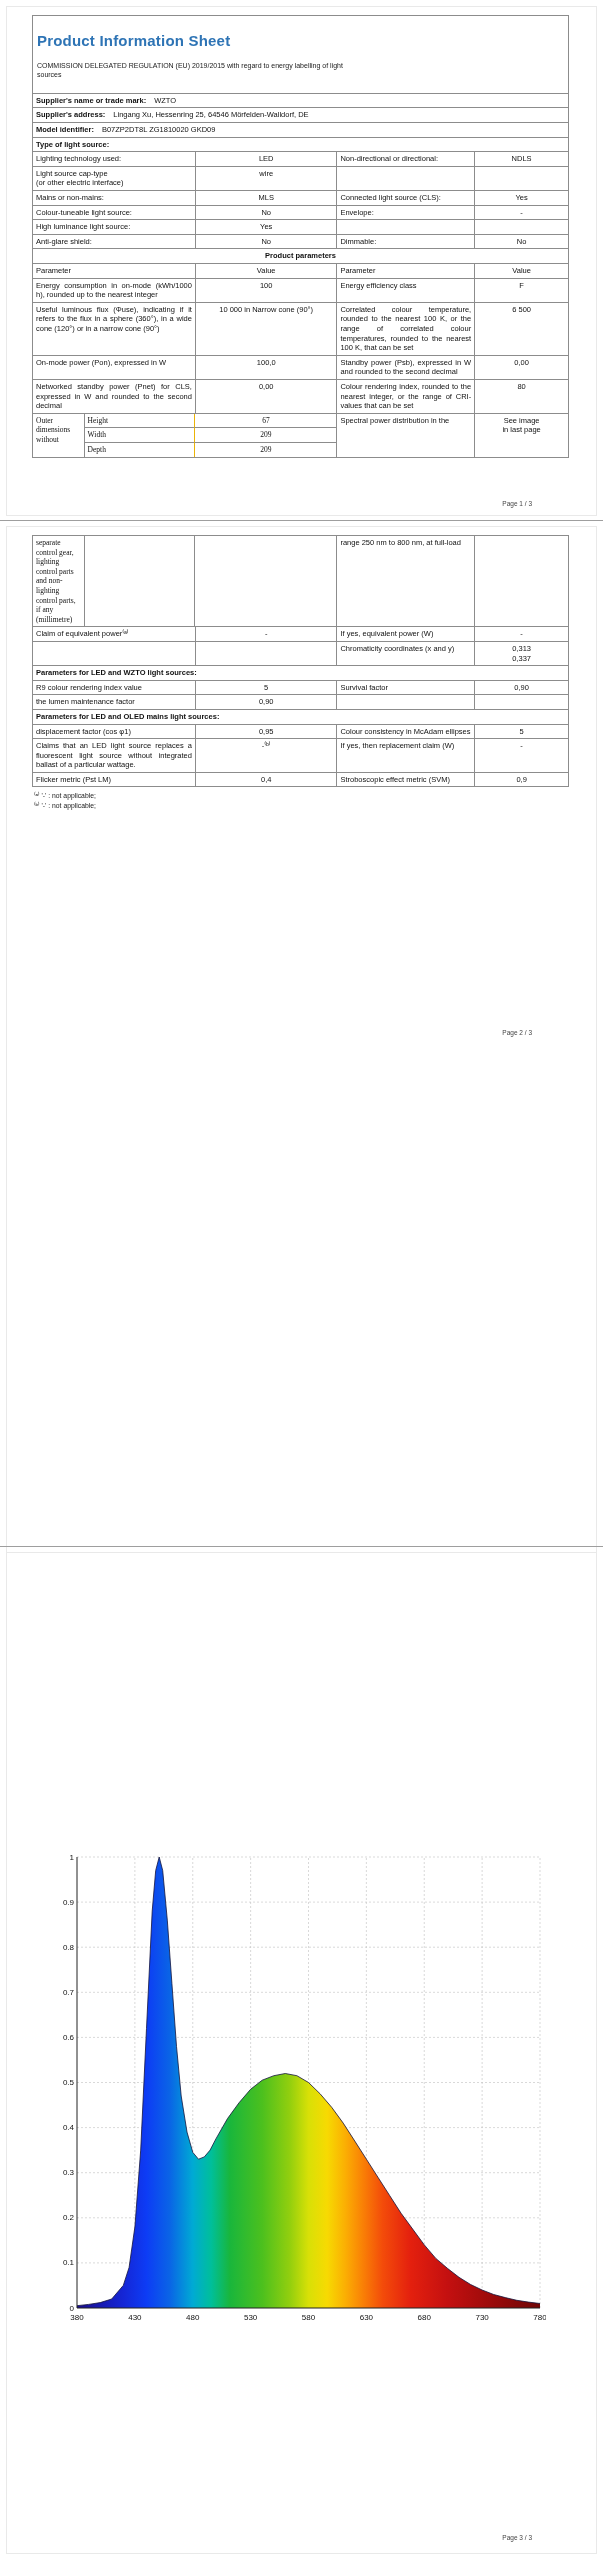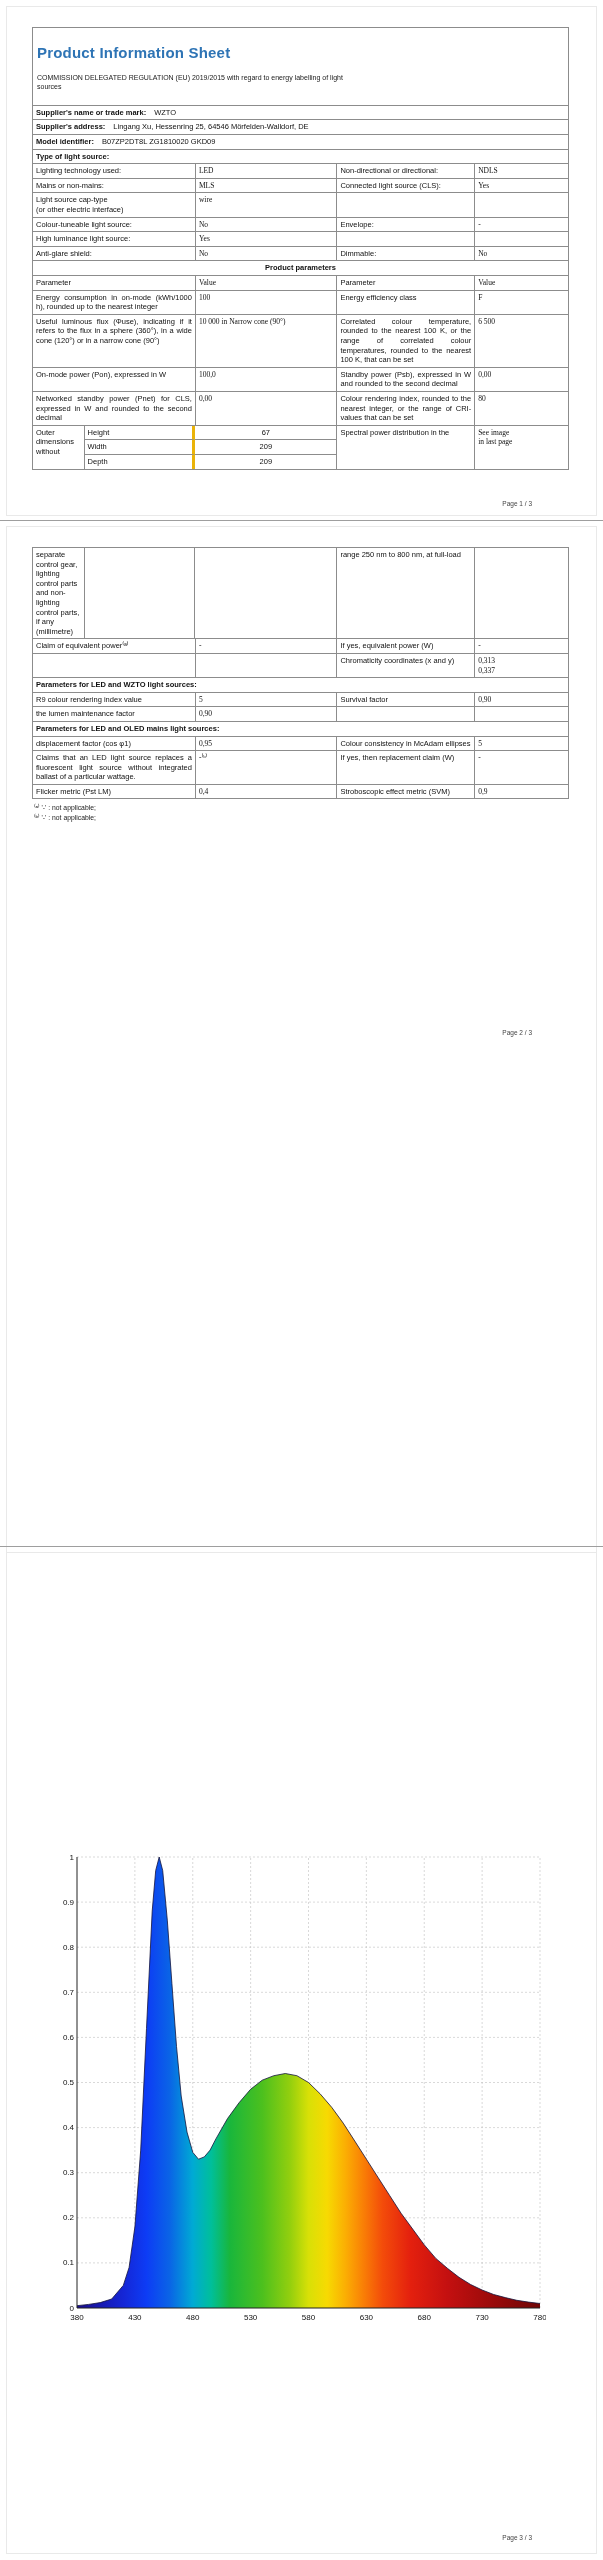--- a/index.html
+++ b/index.html
@@ -6,38 +6,38 @@
   .canvas{position:relative;width:603px;height:2560px;background:#ffffff;
           font-family:"Liberation Sans",sans-serif;color:#111;overflow:hidden;}
   .page{position:absolute;left:6px;width:591px;background:#fff;border:1px solid #e9e9e9;box-sizing:border-box;}
   #page-1{top:6px;height:510px;}
   #page-2{top:526px;height:1312px;}
   #page-3{top:1552px;height:1002px;}
   .page-divider{position:absolute;left:0;width:603px;height:0;border-top:1px solid #9e9e9e;}
   #divider-1{top:520px;}
   #divider-2{top:1546px;}
 
-  .sheet{width:537px;margin:20px 25px 0 25px;border-collapse:collapse;table-layout:fixed;
+  .sheet{width:537px;margin:8px 25px 0 25px;border-collapse:collapse;table-layout:fixed;
          font-size:7.5px;line-height:1.28;}
   .sheet td{border:1px solid #8c8c8c;padding:2px 3px;vertical-align:top;
             white-space:pre-line;word-wrap:break-word;}
   .title-cell{padding:5px 4px 3px 4px !important;}
   .doc-title{font-size:15px;font-weight:bold;letter-spacing:.2px;margin:0 0 3px 0;}
   .doc-subtitle{font-size:7px;max-width:330px;color:#1a1a1a;}
   .lbl{font-weight:bold;}
   .ival{margin-left:8px;}
   td.c-param{text-align:justify;}
-  td.c-val{text-align:left;font-family:Liberation Serif, serif;}
+  td.c-val{text-align:center;}
   td.hdr-center{text-align:center;font-weight:bold;}
   td.section{font-weight:bold;}
   td.p0{padding:0 !important;}
   .dimgrid,.contgrid{display:grid;grid-template-columns:17% 36.5% 46.5%;}
-  .dimgrid > div,.contgrid > div{padding:2px 3px;box-sizing:border-box;}
+  .dimgrid > div,.contgrid > div{padding:2px 3px;box-sizing:border-box;font-family:Liberation Serif, serif;}
   .dim-outer{grid-row:1 / span 3;border-right:1px solid #8c8c8c;}
-  .dim-name{border-right:3px solid #eab308;}
+  .dim-name{border-right:1px solid #eab308;}
   .dim-val{text-align:center;}
   .dim-bt{border-top:1px solid #8c8c8c;}
   .cont-narrow{border-right:1px solid #8c8c8c;min-height:86px;}
   .cont-mid{border-right:1px solid #8c8c8c;}
   .footnotes{margin:4px 27px 0 27px;font-size:6.8px;line-height:1.35;color:#1a1a1a;}
   .page-num{position:absolute;right:64px;font-size:6.5px;color:#444;}
   #pn1{bottom:8px;}
   #pn2{top:502px;}
   #pn3{bottom:12px;}
   #spd-chart{position:absolute;top:292px;left:44px;}
@@ -75,31 +75,31 @@
           <tr>
             <td colspan="4"><span class="lbl">Type of light source:</span></td>
           </tr>
           <tr>
             <td class="c-param">Lighting technology used:</td>
             <td class="c-val">LED</td>
             <td class="c-param">Non-directional or directional:</td>
             <td class="c-val">NDLS</td>
           </tr>
           <tr>
+            <td class="c-param">Light source cap-type
+(or other electric interface)</td>
+            <td class="c-val">wire</td>
+            <td class="c-param"></td>
+            <td class="c-val"></td>
+          </tr>
+          <tr>
             <td class="c-param">Mains or non-mains:</td>
             <td class="c-val">MLS</td>
             <td class="c-param">Connected light source (CLS):</td>
             <td class="c-val">Yes</td>
-          </tr>
-          <tr>
-            <td class="c-param">Light source cap-type
-(or other electric interface)</td>
-            <td class="c-val">wire</td>
-            <td class="c-param"></td>
-            <td class="c-val"></td>
           </tr>
           <tr>
             <td class="c-param">Colour-tuneable light source:</td>
             <td class="c-val">No</td>
             <td class="c-param">Envelope:</td>
             <td class="c-val">-</td>
           </tr>
           <tr>
             <td class="c-param">High luminance light source:</td>
             <td class="c-val">Yes</td>

